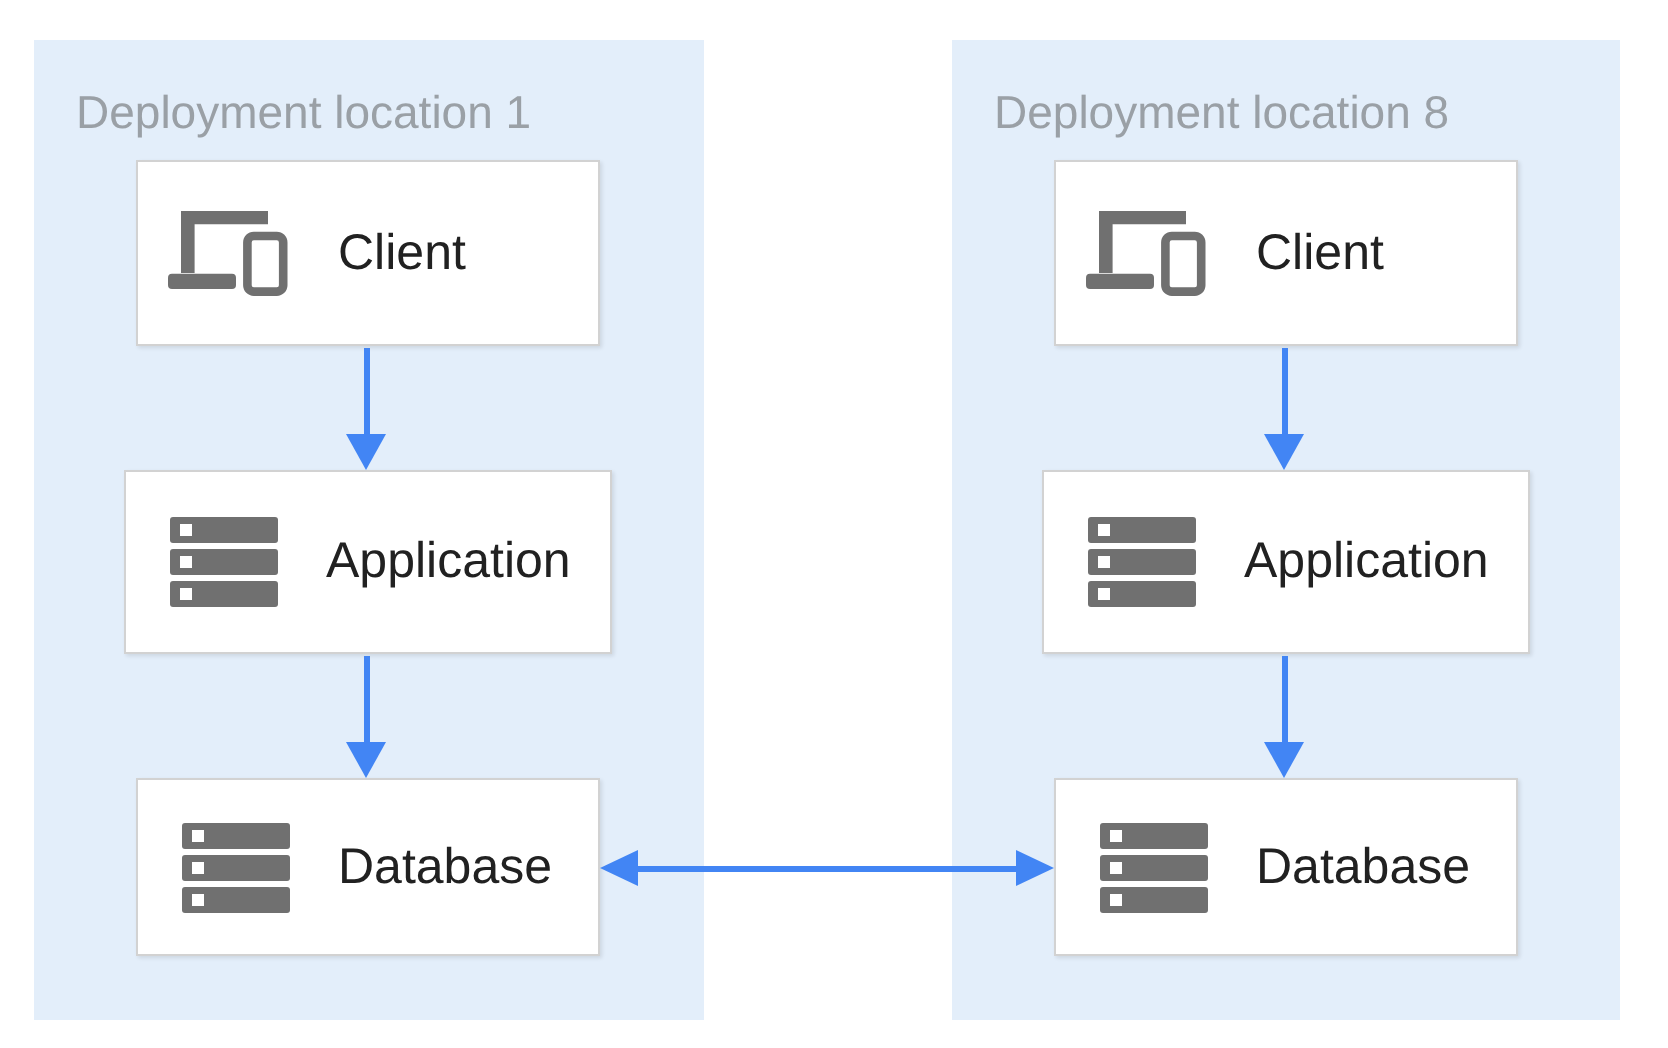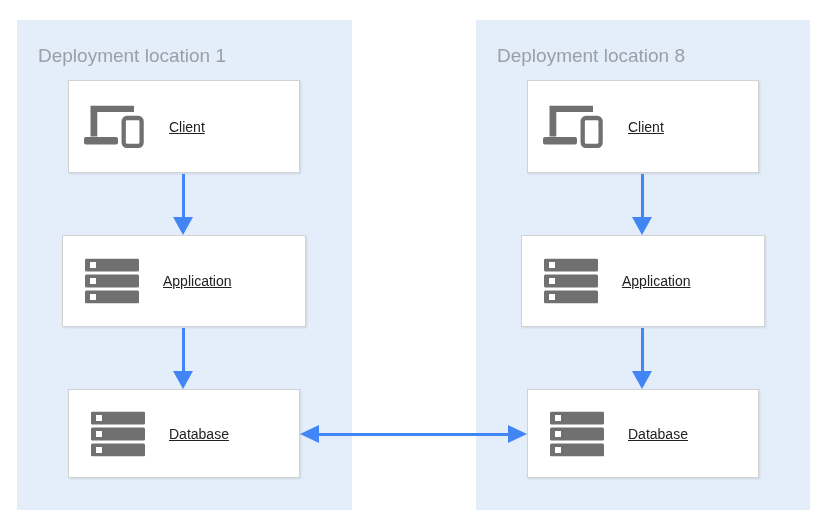--- a/index.html
+++ b/index.html
@@ -16,21 +16,21 @@
     top: 20px;
     height: 490px;
     background: #e3eefa;
   }
   .panel-1 { left: 17px;  width: 335px; }
   .panel-2 { left: 476px; width: 334px; }
   .panel-title {
     position: absolute;
     left: 21px;
     top: 24px;
-    font-size: 19px;
+    font-size: 23px;
     line-height: 24px;
     color: #9aa0a6;
     white-space: nowrap;
   }
   .node {
     position: absolute;
     background: #ffffff;
     border: 1px solid #d2d2d2;
     box-shadow: 1px 1px 2px rgba(0,0,0,0.10);
     box-sizing: border-box;
@@ -41,24 +41,23 @@
     transform: translateY(-50%);
     line-height: 0;
   }
   .icon-client { left: 15px; }
   .icon-server { left: 22px; }
   .node .label {
     position: absolute;
     left: 100px;
     top: 50%;
     transform: translateY(-50%);
-    font-size: 14px;
+    font-size: 25px;
     color: #212121;
     white-space: nowrap;
-    text-decoration: underline;
   }
   
   .n-client-1 { left: 68px;  top: 80px;  width: 232px; height: 93px; }
   .n-app-1    { left: 62px;  top: 235px; width: 244px; height: 92px; }
   .n-db-1     { left: 68px;  top: 389px; width: 232px; height: 89px; }
   .n-client-2 { left: 527px; top: 80px;  width: 232px; height: 93px; }
   .n-app-2    { left: 521px; top: 235px; width: 244px; height: 92px; }
   .n-db-2     { left: 527px; top: 389px; width: 232px; height: 89px; }
   
   .arrow-v { position: absolute; width: 21px; }

